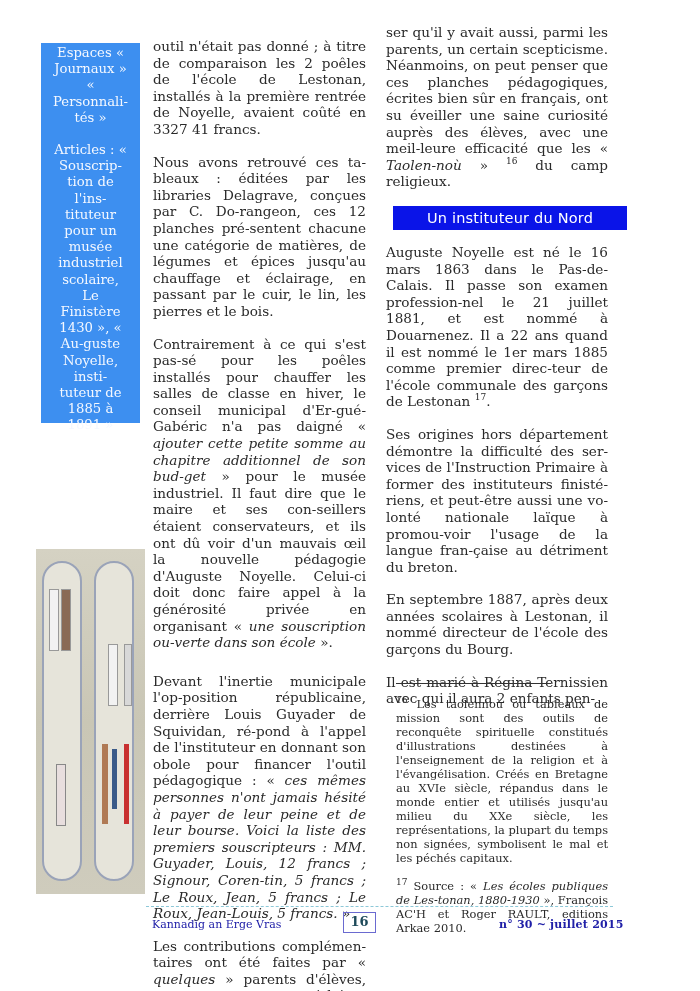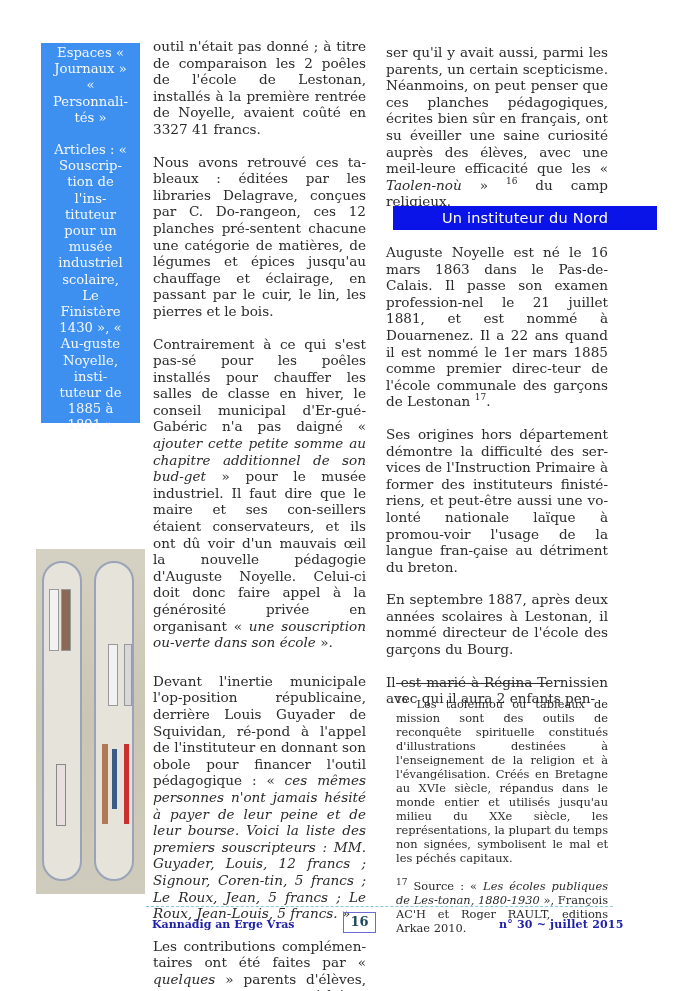--- a/index.html
+++ b/index.html
@@ -10,32 +10,32 @@
                    font-size: 13.2px; line-height: 16.2px; padding: 0px 12px; box-sizing: border-box;
                    height: 380px; padding-top: 2px; }
     .sidebar-box p { margin: 0 0 16px 0; }
     .photo { position: absolute; left: 36px; top: 549px; width: 109px; height: 345px;
              background: linear-gradient(180deg, #d5d2c3 0%, #c9c6b5 50%, #cfccbd 100%); overflow: hidden; }
     .strip { position: absolute; top: 12px; width: 40px; height: 320px; background: #e6e4da;
              border: 2px solid #9aa3b8; border-radius: 20px; box-sizing: border-box; }
     .col { position: absolute; font-size: 13.6px; line-height: 16.6px; text-align: justify; }
     .col p { margin: 0 0 16px 0; }
     .col1 { left: 153px; top: 38px; width: 213px; }
-    .col2 { left: 386px; top: 44px; width: 222px; }
+    .col2 { left: 386px; top: 24px; width: 222px; }
     .col2b { left: 386px; top: 244px; width: 222px; }
-    .banner { position: absolute; left: 393px; top: 206px; width: 264px; height: 24px;
+    .banner { position: absolute; left: 393px; top: 206px; width: 234px; height: 24px;
               background: #0a14e8; color: #fff; text-align: center;
               font-family: "DejaVu Sans", sans-serif; font-size: 14.5px; line-height: 24px; letter-spacing: 0.2px; }
     i { font-style: italic; }
     sup { font-size: 9px; vertical-align: super; line-height: 0; }
     .fn-rule { position: absolute; left: 396px; top: 683px; width: 155px; border-top: 1px solid #333; }
     .footnotes { position: absolute; left: 396px; top: 697px; width: 212px; font-size: 11.4px; line-height: 14px; text-align: justify; }
     .footnotes p { margin: 0 0 14px 0; }
     .footer-rule { position: absolute; left: 146px; top: 906px; width: 467px; border-top: 1px dashed #8cc8d8; }
-    .footer-left { position: absolute; left: 152px; top: 918px; font-family: "DejaVu Serif", serif; font-weight: bold;
+    .footer-left { position: absolute; left: 152px; top: 918px; font-family: "DejaVu Serif", serif; font-weight: normal;
                    color: #2020a8; font-size: 11px; }
     .footer-right { position: absolute; left: 499px; top: 918px; font-family: "DejaVu Serif", serif; font-weight: bold;
                     color: #2020a8; font-size: 11px; letter-spacing: 0.2px; }
     .page-num { position: absolute; left: 343px; top: 912px; width: 33px; height: 21px; border: 1.5px solid #6a6ad0;
                 box-sizing: border-box; text-align: center; font-weight: bold; color: #1e4a5a; font-size: 13px; line-height: 18px;
                 font-family: "DejaVu Serif", serif; }
     .page-num::before { content: ""; position: absolute; left: 7px; top: -5px; width: 16px; height: 28px;
                         border: 1px solid #bcbcbc; transform: rotate(45deg) scale(0.7); z-index: -1; }
   </style>
 </head>

